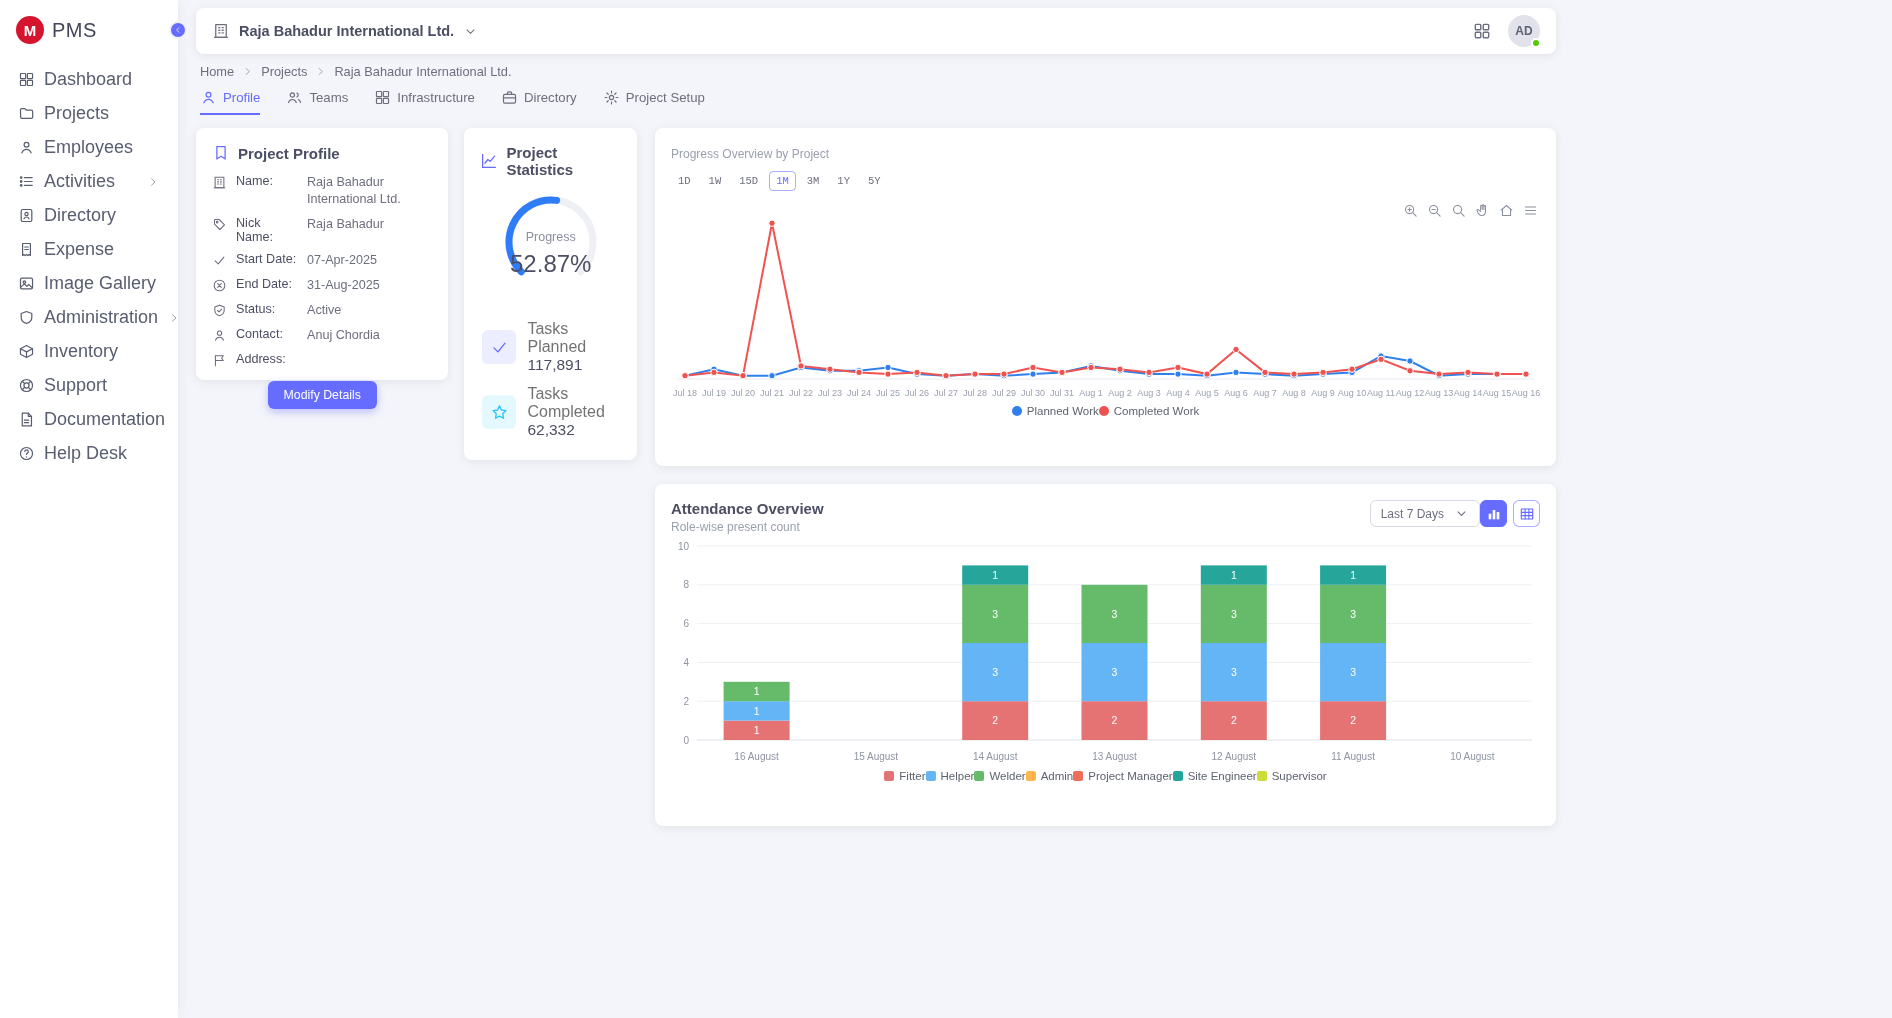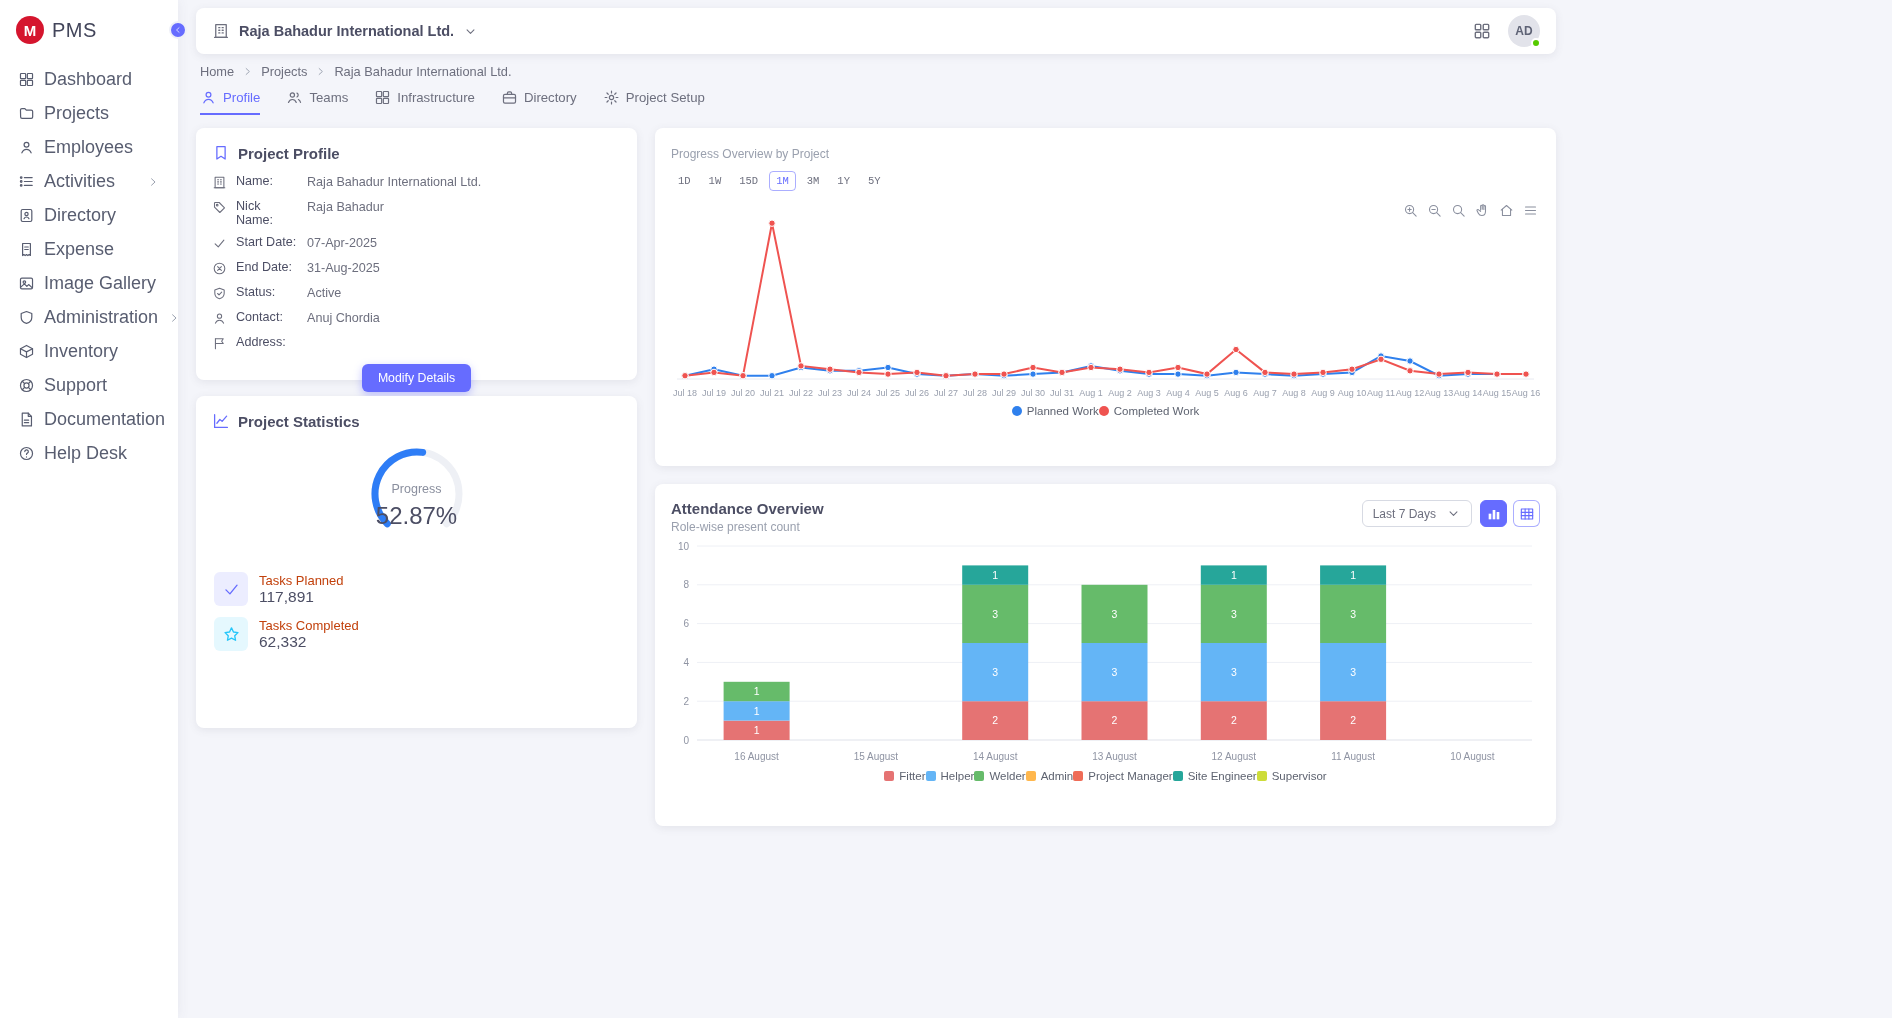--- a/index.html
+++ b/index.html
@@ -38,21 +38,21 @@
   .bc-sep{width:13px;height:13px;color:#9aa0ae}
   .bc-item{cursor:pointer}
   .bc-item.current{cursor:default}
 
   .tabs{display:flex;align-items:center;gap:26px;margin:10px 0 0 4px}
   .tab{display:flex;align-items:center;gap:6px;font-size:13.2px;color:#6d6f7e;padding-bottom:7px;cursor:pointer;border-bottom:2px solid transparent}
   .tab.active{color:#666cff;border-bottom-color:#666cff}
   .tab-ic{width:17px;height:17px}
 
   .grid{display:flex;gap:18px;margin-top:13px}
-  .col-left{width:441px;display:flex;flex-direction:column;gap:16px}
+  .col-left{width:441px;display:flex;flex-direction:row;gap:16px}
   .col-right{flex:1;max-width:901px;display:flex;flex-direction:column;gap:18px}
   .card{background:#fff;border-radius:8px;box-shadow:0 2px 8px rgba(76,78,100,.10);padding:16px}
   .card-head{display:flex;align-items:center;gap:8px;margin-bottom:12px}
   .head-ic{width:18px;height:18px}
   .indigo{color:#666cff}
   .card-title{font-size:15px;font-weight:bold;color:#4c4e64}
   .card-sub{font-size:12px;color:#9aa0ae;margin-top:3px}
 
   .profile-card{height:252px}
   .field-row{display:flex;gap:9px;margin-bottom:8px;font-size:12.6px;align-items:flex-start}
@@ -68,39 +68,39 @@
   .gauge-label{position:absolute;top:40px;width:100%;text-align:center;font-size:12.5px;color:#8a8f9e}
   .gauge-value{position:absolute;top:60px;width:100%;text-align:center;font-size:24px;color:#4c4e64}
   .stats-list{display:flex;flex-direction:column;gap:11px;padding:0 2px}
   .stat-row{display:flex;align-items:center;gap:11px}
   .stat-ic{width:34px;height:34px;border-radius:6px;display:flex;align-items:center;justify-content:center;flex:none}
   .stat-ic svg{width:19px;height:19px}
   .si-0{background:rgba(102,108,255,.12);color:#666cff}
   .si-1{background:rgba(38,198,249,.12);color:#26c6f9}
   .si-2{background:rgba(109,120,141,.14);color:#6d788d}
   .stat-txt{display:flex;flex-direction:column}
-  .stat-label{font-size:13px;color:#c2410c}
+  .stat-label{font-size:16px;color:#737373}
   .stat-value{font-size:15.5px;color:#4c4e64}
 
   .progress-card{height:338px;position:relative}
   .range-row{display:flex;gap:4px;margin-top:10px}
   .range-btn{border:1px solid transparent;background:none;color:#6d6f7e;font-size:10.5px;font-family:Liberation Mono, monospace;padding:3px 6px;border-radius:4px;cursor:pointer}
   .range-btn.active{color:#666cff;border-color:rgba(102,108,255,.55)}
   .chart-wrap{position:relative;margin-top:2px}
   .chart-toolbar{position:absolute;right:2px;top:0;display:flex;gap:9px;z-index:2}
   .tool-ic{width:15px;height:15px;color:#8a8f9e;cursor:pointer}
   .line-chart{width:869px;height:200px;display:block;margin-top:12px}
   .legend{display:flex;justify-content:center;gap:0;align-items:center;font-size:11.5px;color:#5e6370;margin-top:2px;flex-wrap:wrap}
   .lg-item{display:flex;align-items:center;gap:5px;cursor:pointer}
   .lg-dot{width:10px;height:10px;border-radius:50%}
   .lg-sq{width:10px;height:10px;border-radius:2px}
 
   .attendance-card{height:342px}
   .att-head{display:flex;justify-content:space-between;align-items:flex-start}
-  .att-controls{display:flex;gap:8px;align-items:flex-start}
+  .att-controls{display:flex;align-items:flex-start}
   .select{display:flex;align-items:center;gap:10px;border:1px solid #d7dae3;border-radius:6px;padding:5px 10px;font-size:12px;color:#6d6f7e;cursor:pointer;background:#fff}
   .toggles{display:flex;gap:6px}
   .toggle-btn{width:27px;height:27px;border-radius:6px;display:flex;align-items:center;justify-content:center;cursor:pointer;background:#fff;border:1px solid rgba(102,108,255,.55);color:#666cff;padding:0}
   .toggle-btn.active{background:#666cff;border-color:#666cff;color:#fff}
   .toggle-btn .ic{width:16px;height:16px}
   .bar-chart{width:869px;height:232px;display:block;margin-top:2px}
 
   .axlab{font-size:10px;fill:#8f94a3;font-family:"Liberation Sans",sans-serif}
   .axlab-sm{font-size:9px;fill:#9aa0ae;font-family:"Liberation Sans",sans-serif}
   .barlab{font-size:10.5px;fill:#ffffff;font-family:"Liberation Sans",sans-serif}

